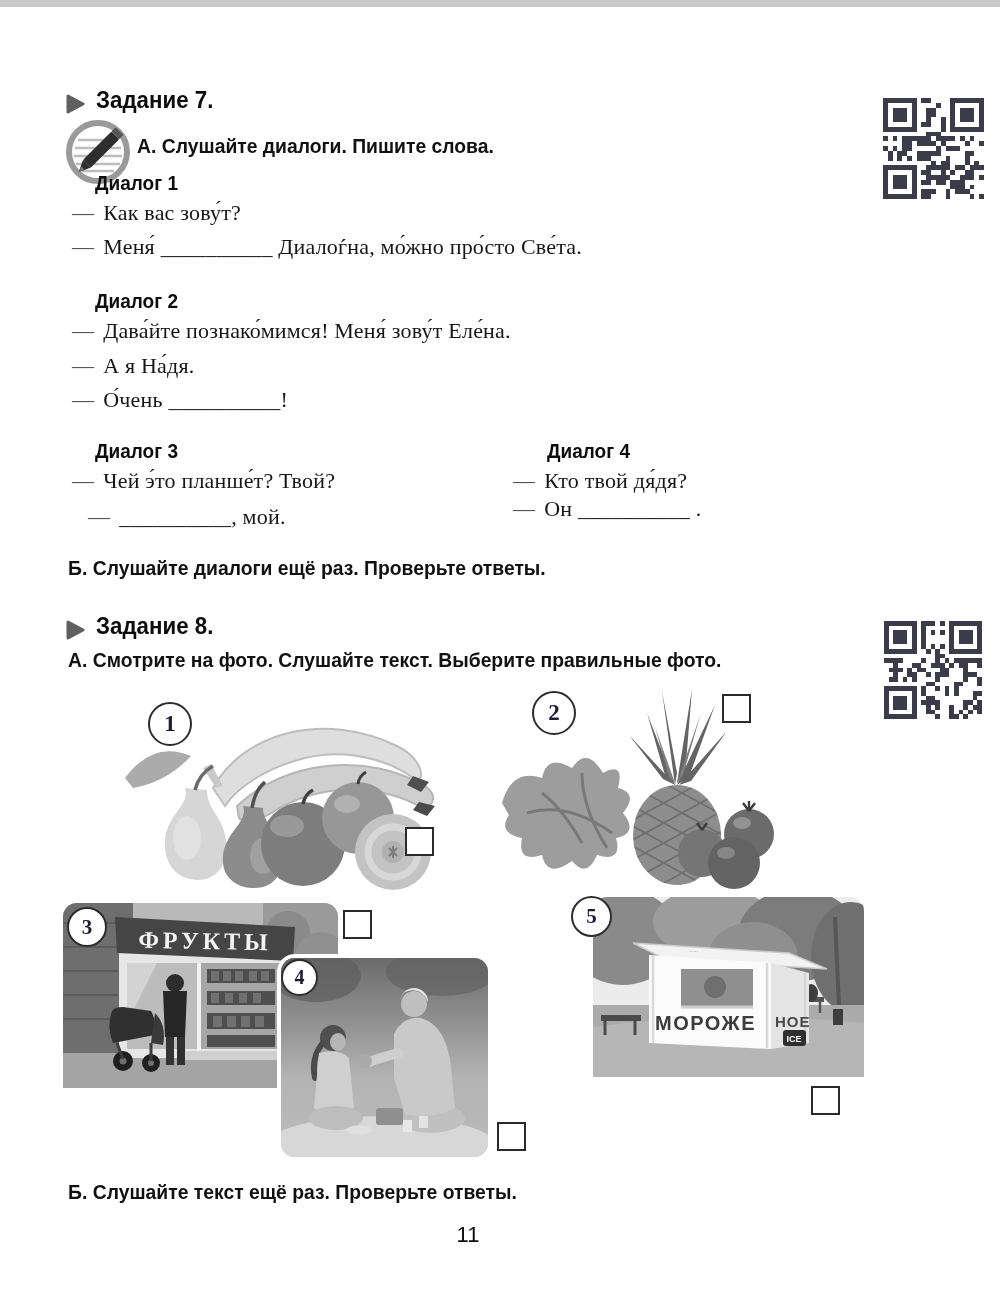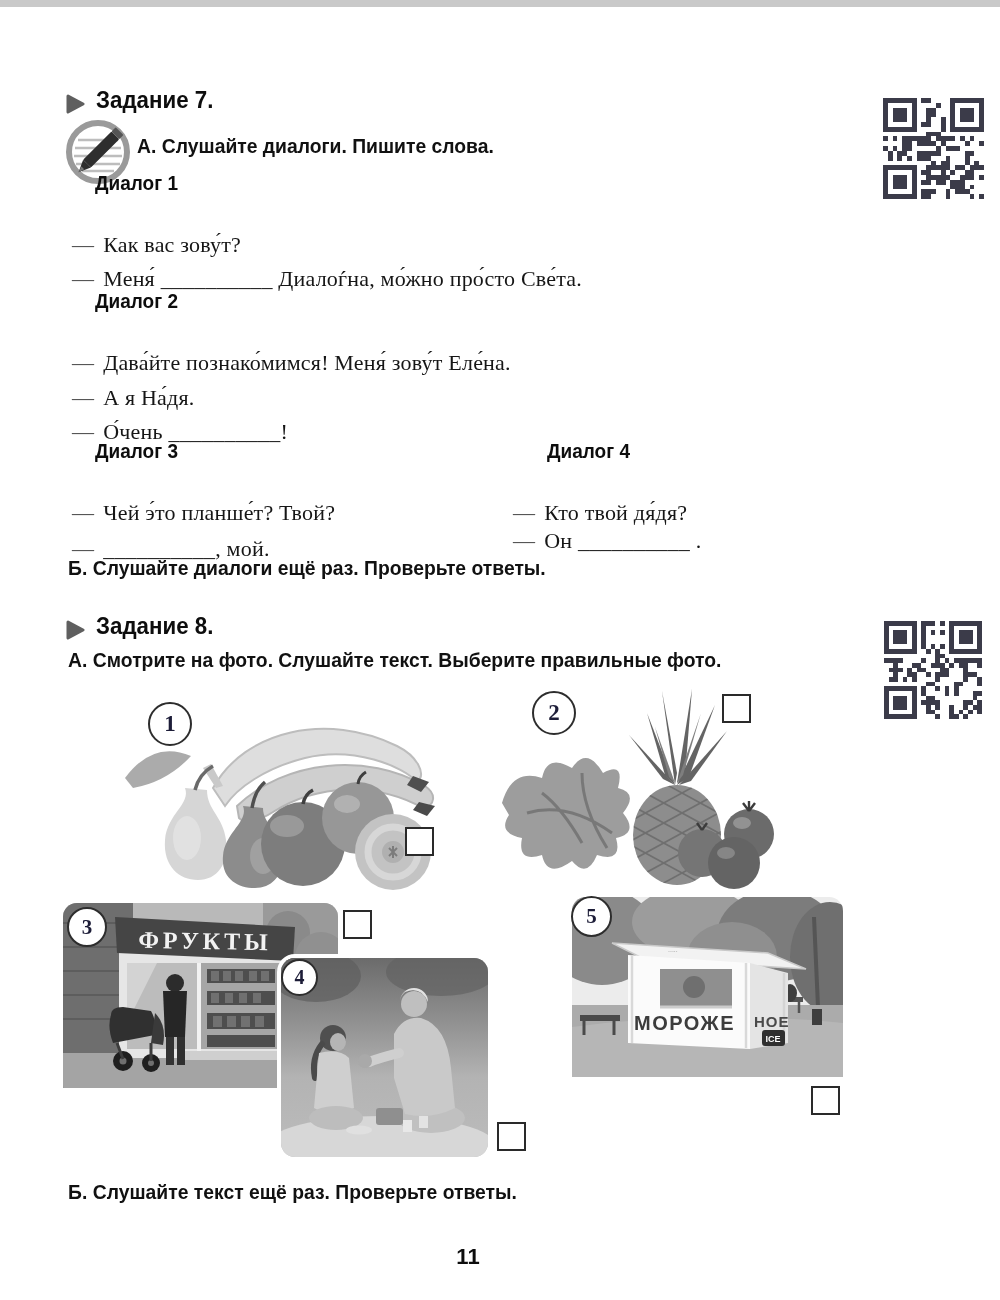--- a/index.html
+++ b/index.html
@@ -4,29 +4,29 @@
 <style>
   html,body{margin:0;padding:0;}
   body{width:1000px;height:1300px;background:#ffffff;position:relative;overflow:hidden;
        font-family:"Liberation Sans",sans-serif;}
   .abs{position:absolute;}
   .topbar{left:0;top:0;width:1000px;height:7px;background:#c9c9c9;}
   .task-title{font-weight:700;font-size:23px;color:#0d0d0d;transform:scaleX(.97);transform-origin:0 50%;white-space:nowrap;}
   .instr{font-weight:700;font-size:21px;color:#111;transform:scaleX(.92);transform-origin:0 50%;white-space:nowrap;}
   .instr b{margin-right:6px;}
   .dlg-title{font-weight:700;font-size:20px;color:#0d0d0d;transform:scaleX(.95);transform-origin:0 50%;white-space:nowrap;}
-  .dlg-line{font-family:"Liberation Serif",serif;font-size:22px;color:#161616;white-space:nowrap;letter-spacing:.2px;margin-top:32px;}
+  .dlg-line{font-family:"Liberation Serif",serif;font-size:22px;color:#161616;white-space:nowrap;letter-spacing:.2px;}
   .dash{color:#4c4c4c;margin-right:9px;}
   .qr{position:absolute;}
   .badge{position:absolute;background:#fff;border:2.5px solid #2d2d2d;border-radius:50%;
          display:flex;align-items:center;justify-content:center;
          font-family:"Liberation Serif",serif;font-weight:700;color:#1d1d38;z-index:6;}
   .cb{position:absolute;width:25px;height:25px;background:#fff;border:2.5px solid #2a2a2a;z-index:6;}
   .photo{position:absolute;border-radius:14px;overflow:hidden;}
-  .pagenum{font-weight:700;font-size:22px;color:#0d0d0d;text-align:center;width:100px;margin-top:22px;}
+  .pagenum{font-weight:400;font-size:22px;color:#0d0d0d;text-align:center;width:100px;}
 </style>
 </head>
 <body>
 
 <div class="abs topbar"></div>
 
 <svg class="abs" style="left:66px;top:94px" width="20" height="20">
   <polygon points="2,2 17,10 2,18" fill="#5f5f5f" stroke="#5f5f5f" stroke-width="3" stroke-linejoin="round"></polygon>
 </svg>
 <div class="abs task-title" style="left:96px;top:87px">Задание 7.</div>
@@ -56,21 +56,21 @@
 <div class="abs dlg-line" style="left:72px;top:200px"><span class="dash">—</span><span>Как вас зову́т?</span></div>
 <div class="abs dlg-line" style="left:72px;top:234px"><span class="dash">—</span><span>Меня́ __________ Диалоѓна, мо́жно про́сто Све́та.</span></div>
 
 <div class="abs dlg-title" style="left:95px;top:290px">Диалог 2</div>
 <div class="abs dlg-line" style="left:72px;top:318px"><span class="dash">—</span><span>Дава́йте познако́мимся! Меня́ зову́т Еле́на.</span></div>
 <div class="abs dlg-line" style="left:72px;top:353px"><span class="dash">—</span><span>А я На́дя.</span></div>
 <div class="abs dlg-line" style="left:72px;top:387px"><span class="dash">—</span><span>О́чень __________!</span></div>
 
 <div class="abs dlg-title" style="left:95px;top:440px">Диалог 3</div>
 <div class="abs dlg-line" style="left:72px;top:468px"><span class="dash">—</span><span>Чей э́то планше́т? Твой?</span></div>
-<div class="abs dlg-line" style="left:72px;top:504px"><span class="dash">—</span><span>__________, мой.</span></div>
+<div class="abs dlg-line" style="left:88px;top:504px"><span class="dash">—</span><span>__________, мой.</span></div>
 
 <div class="abs dlg-title" style="left:547px;top:440px">Диалог 4</div>
 <div class="abs dlg-line" style="left:513px;top:468px"><span class="dash">—</span><span>Кто твой дя́дя?</span></div>
 <div class="abs dlg-line" style="left:513px;top:496px"><span class="dash">—</span><span>Он __________ .</span></div>
 
 <div class="abs instr" style="left:68px;top:556px">
   <b>Б.</b><span>Слушайте диалоги ещё раз. Проверьте ответы.</span>
 </div>
 
 <div class="qr" style="left:883px;top:98px;width:101px;height:101px"><svg viewBox="0 0 21 21" width="100%" height="100%" shape-rendering="crispEdges" fill="#3b3b49">
@@ -495,21 +495,21 @@
   <rect x="122" y="162" width="9" height="12" fill="#e8e8e8"></rect>
   <rect x="138" y="158" width="9" height="12" fill="#e3e3e3"></rect>
   <ellipse cx="78" cy="172" rx="13" ry="4.5" fill="#e0e0e0"></ellipse>
 </svg>
 </div>
 <div class="badge" style="left:281px;top:959px;width:33px;height:33px;font-size:20px;z-index:7">
     <span>4</span>
   </div>
 <div class="cb" style="left:497px;top:1122px"></div>
 
-<div class="photo" style="left:572px;top:897px;width:271px;height:218px">
+<div class="photo" style="left:593px;top:897px;width:271px;height:218px">
 <svg width="271" height="180" viewBox="0 0 271 180">
   <rect width="271" height="180" fill="#ececec"></rect>
   <ellipse cx="30" cy="40" rx="55" ry="48" fill="#8a8a8a"></ellipse>
   <ellipse cx="120" cy="25" rx="60" ry="35" fill="#9c9c9c"></ellipse>
   <ellipse cx="205" cy="38" rx="60" ry="46" fill="#7c7c7c"></ellipse>
   <ellipse cx="258" cy="60" rx="40" ry="55" fill="#6f6f6f"></ellipse>
   <ellipse cx="160" cy="60" rx="45" ry="35" fill="#8f8f8f"></ellipse>
   <line x1="242" y1="20" x2="246" y2="110" stroke="#555555" stroke-width="4"></line>
   <rect x="0" y="108" width="271" height="72" fill="#ababab"></rect>
   <path d="M0,130 Q130,112 271,126 L271,180 L0,180 Z" fill="#b6b6b6"></path>

